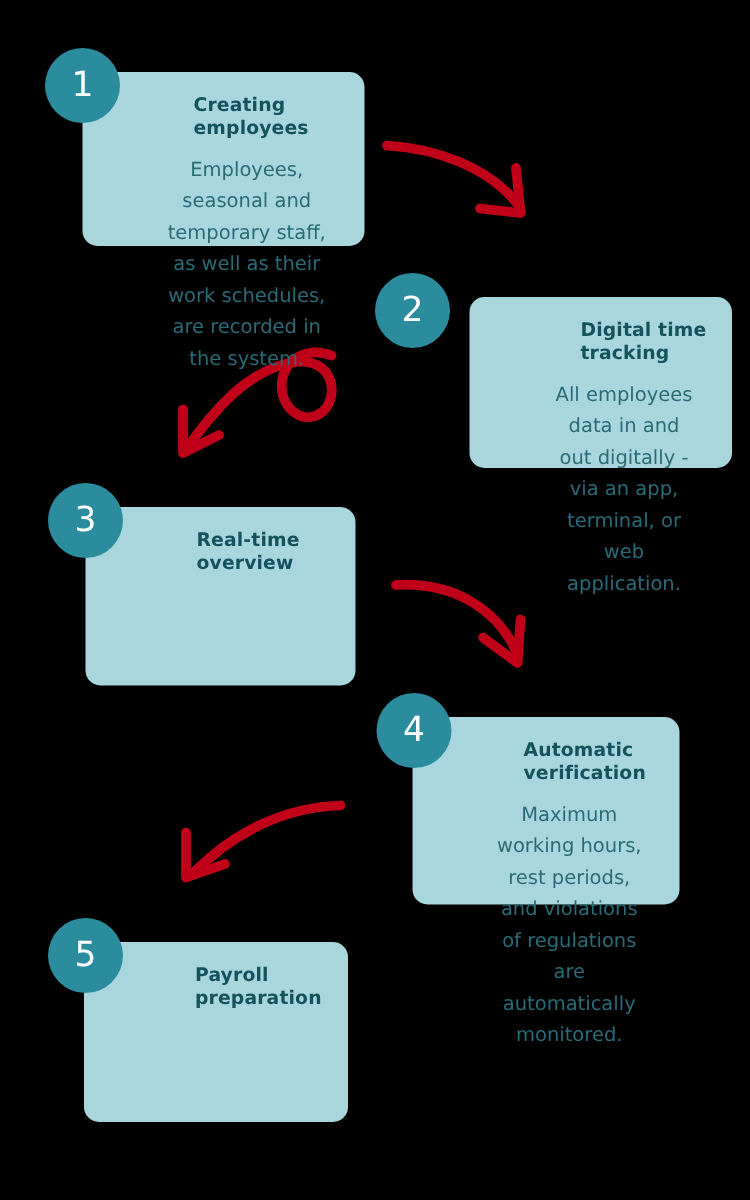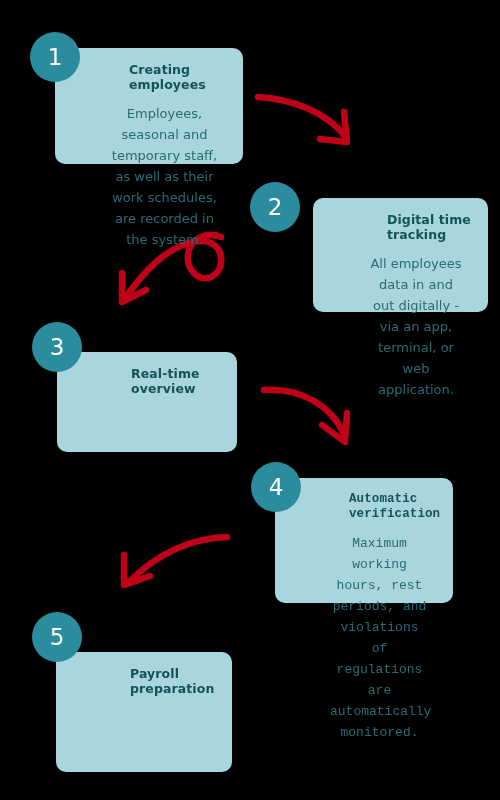--- a/index.html
+++ b/index.html
@@ -141,44 +141,44 @@
         <p class="card-title">Digital time tracking</p>
         <p class="card-body">All employees data in and out digitally - via an app, terminal, or web application.</p>
       </div>
     </div>
     <div class="badge" style="left:250px; top:182px;">
       <span>2</span>
     </div>
   </div>
 
   <div class="step">
-    <div class="card" style="left:57px; top:352px; width:180px; height:100px;">
+    <div class="card" style="left:57px; top:338px; width:180px; height:119px;">
       <div class="card-inner indent-body">
         <p class="card-title">Real-time overview</p>
       </div>
     </div>
     <div class="badge" style="left:32px; top:322px;">
       <span>3</span>
     </div>
   </div>
 
   <div class="step">
-    <div class="card" style="left:275px; top:478px; width:178px; height:125px;font-family:Liberation Mono, monospace;">
+    <div class="card" style="left:275px; top:478px; width:178px; height:125px;">
       <div class="card-inner indent-body">
         <p class="card-title">Automatic verification</p>
         <p class="card-body">Maximum working hours, rest periods, and violations of regulations are automatically monitored.</p>
       </div>
     </div>
     <div class="badge" style="left:251px; top:462px;">
       <span>4</span>
     </div>
   </div>
 
   <div class="step">
-    <div class="card" style="left:56px; top:628px; width:176px; height:120px;margin-top:24px;">
+    <div class="card" style="left:56px; top:628px; width:176px; height:120px;">
       <div class="card-inner indent-body">
         <p class="card-title">Payroll preparation</p>
       </div>
     </div>
     <div class="badge" style="left:32px; top:612px;">
       <span>5</span>
     </div>
   </div>
 
 </div>

